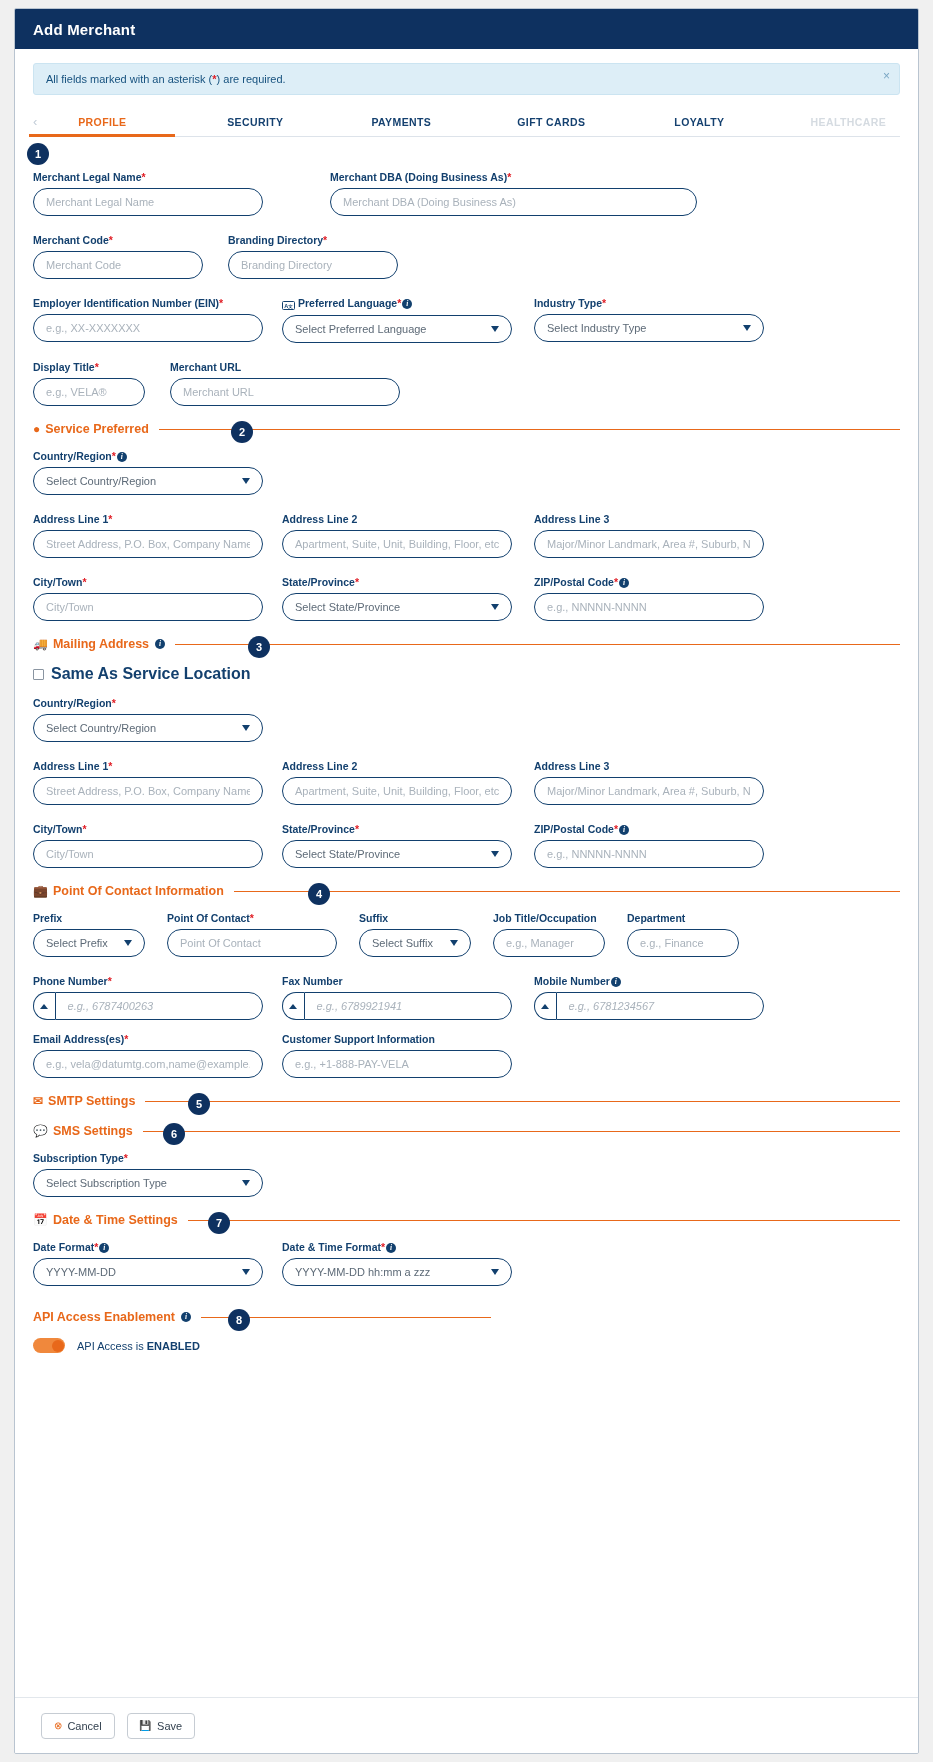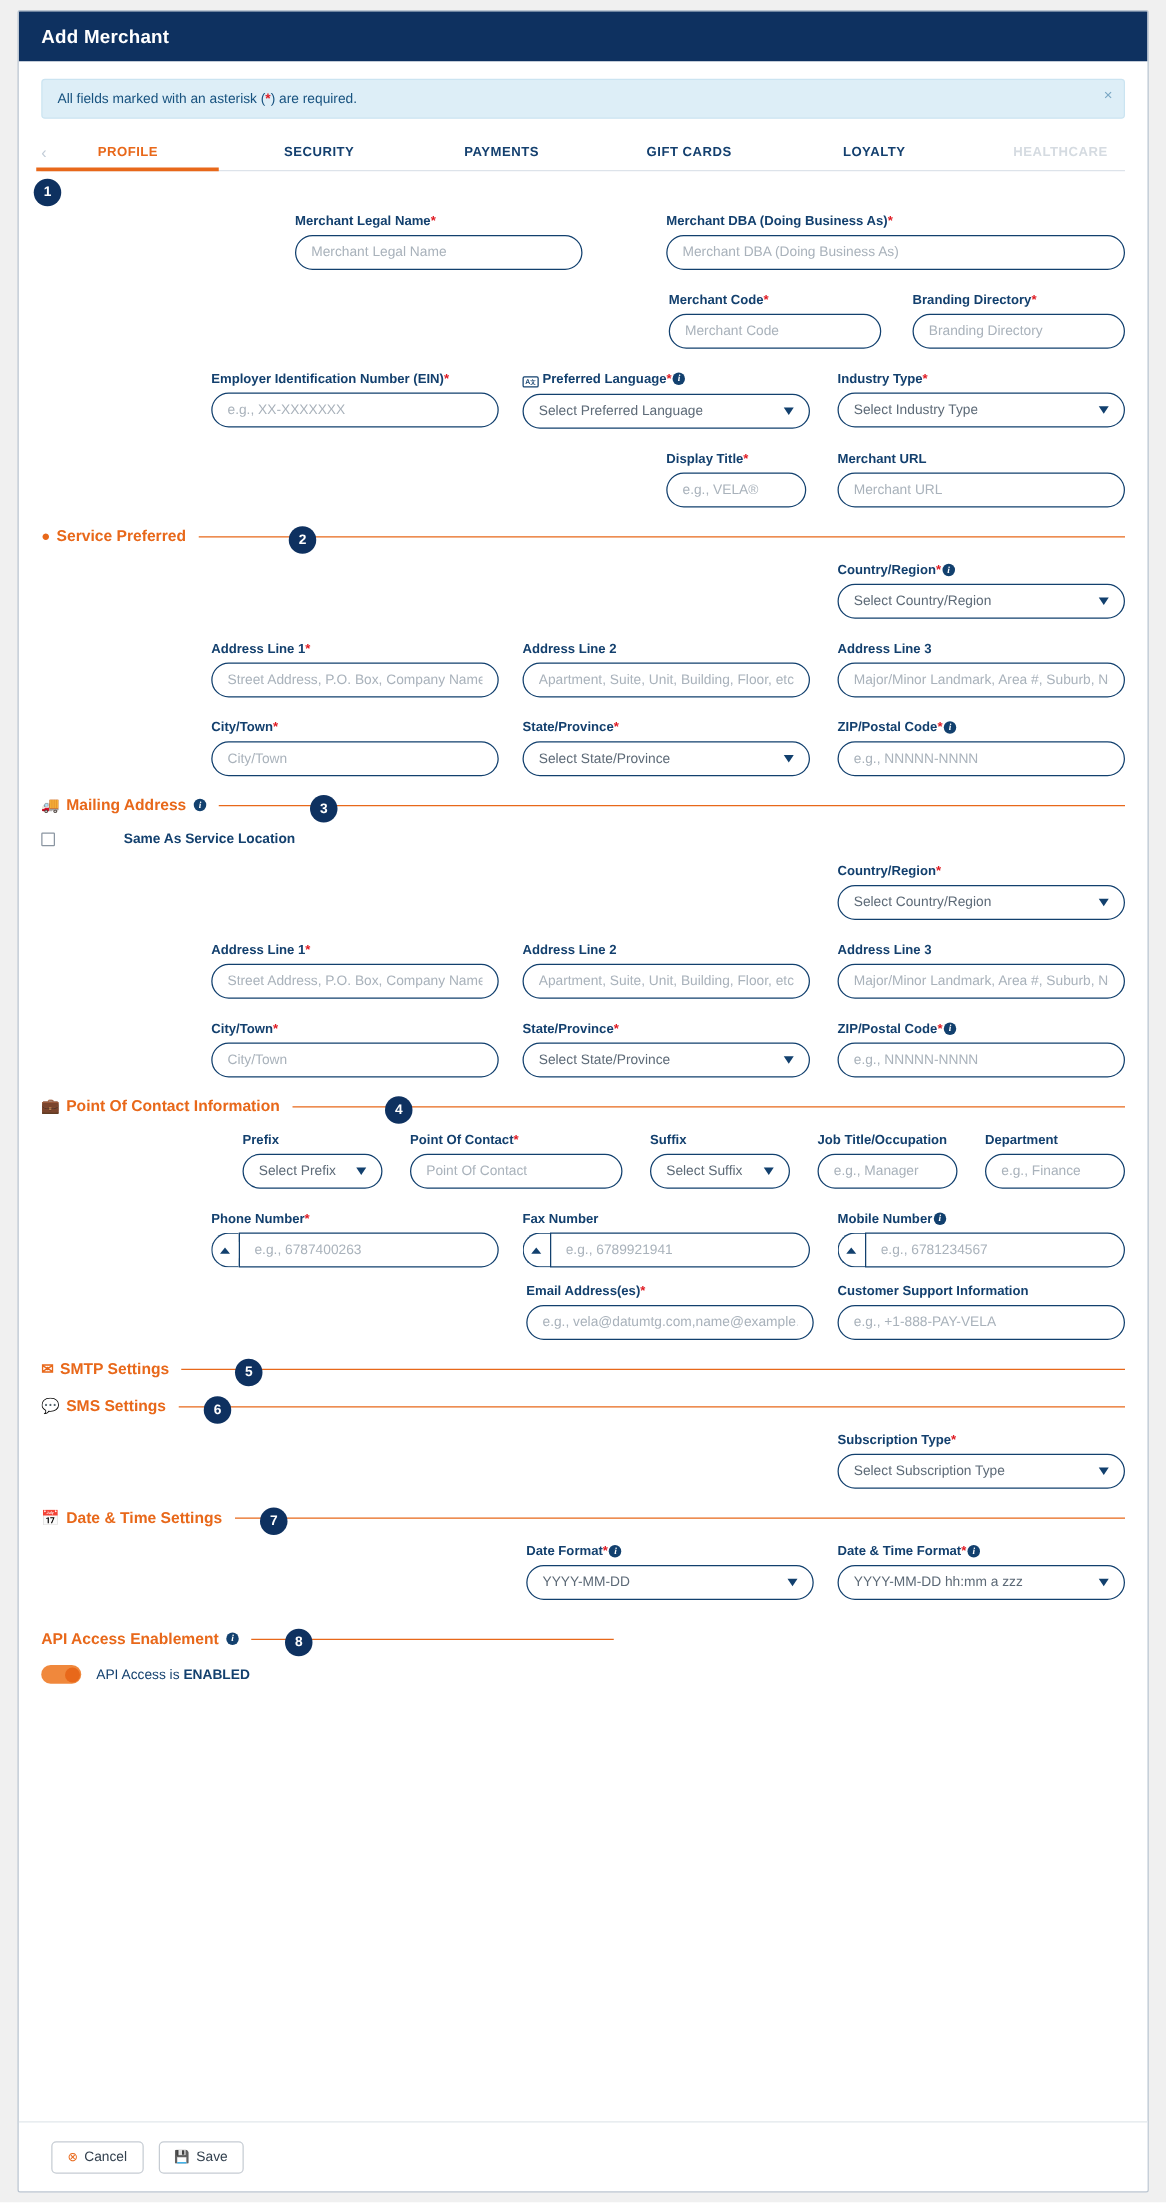--- a/index.html
+++ b/index.html
@@ -81,21 +81,21 @@
   .tab.active:after {
     content:""; position:absolute; left:-14px; right:-14px; bottom:-1px;
     height:3px; background:#e8681a;
   }
   .tab.disabled { color: #d5dbe1; cursor: default; }
   
   .form-body {
     position: relative;
     padding: 16px 18px 0 18px;
   }
-  .row { display: flex; margin-bottom: 13px; justify-content: flex-end; }
+  .row { display: flex; margin-bottom: 13px; }
   .fg { margin-right: 14px; }
   .fg:last-child { margin-right: 0; }
   label.fl {
     display:block; font-size: 10.5px; font-weight: bold;
     color: #13406e; margin-bottom: 5px; white-space: nowrap;
   }
   .req { color:#e01b23; font-weight:bold; }
   .info-i {
     display:inline-block; width:10px; height:10px; border-radius:50%;
     background:#12406e; color:#fff; font-size:7.5px; line-height:10px;
@@ -125,21 +125,21 @@
   .pfx-group { display:flex; width:100%; }
   .pfx-btn {
     width: 24px; height:28px; border:1px solid #12406e; border-right:none;
     border-radius: 14px 0 0 14px; display:flex; align-items:center; justify-content:center;
     background:#fff; cursor:pointer;
   }
   .pfx-btn .caret-up {
     width:0;height:0;border-left:4px solid transparent;border-right:4px solid transparent;
     border-bottom:5px solid #12406e;
   }
-  .pfx-group input.fc { border-radius: 0 14px 14px 0; }
+  .pfx-group input.fc { border-radius: 0 14px 14px 0; font-style: italic; }
   
   .sec {
     display:flex; align-items:center; margin: 6px 0 14px 0; position:relative;
   }
   .sec-title {
     color:#e8681a; font-size:12.5px; font-weight:bold; white-space:nowrap;
     display:flex; align-items:center; gap:5px;
   }
   .sec-rule { flex:1; height:1px; background:#e8681a; margin-left:10px; }
   .sec-rule.short { flex:none; width:290px; }
@@ -149,21 +149,21 @@
     width: 22px; height:22px; border-radius:50%; background:#0e3160; color:#fff;
     font-size:11px; font-weight:bold; display:flex; align-items:center; justify-content:center;
     position:absolute; z-index:5;
   }
   
   .cbrow { display:flex; align-items:center; margin: 2px 0 14px 0; }
   .cb {
     width:11px; height:11px; border:1px solid #8a95a1; background:#fff;
     border-radius:1px; margin-right:7px; cursor:pointer;
   }
-  .cb-label { font-size:11px; font-weight:bold; color:#13406e;margin-left:48px; }
+  .cb-label { font-size:16px; font-weight:bold; color:#13406e; }
   
   .togrow { display:flex; align-items:center; margin-top:14px; }
   .toggle {
     width:32px; height:15px; border-radius:8px; background:#f0883c; position:relative;
     cursor:pointer; margin-right:12px;
   }
   .toggle .knob {
     position:absolute; right:1.5px; top:1.5px; width:12px; height:12px;
     border-radius:50%; background:#e8681a;
   }

